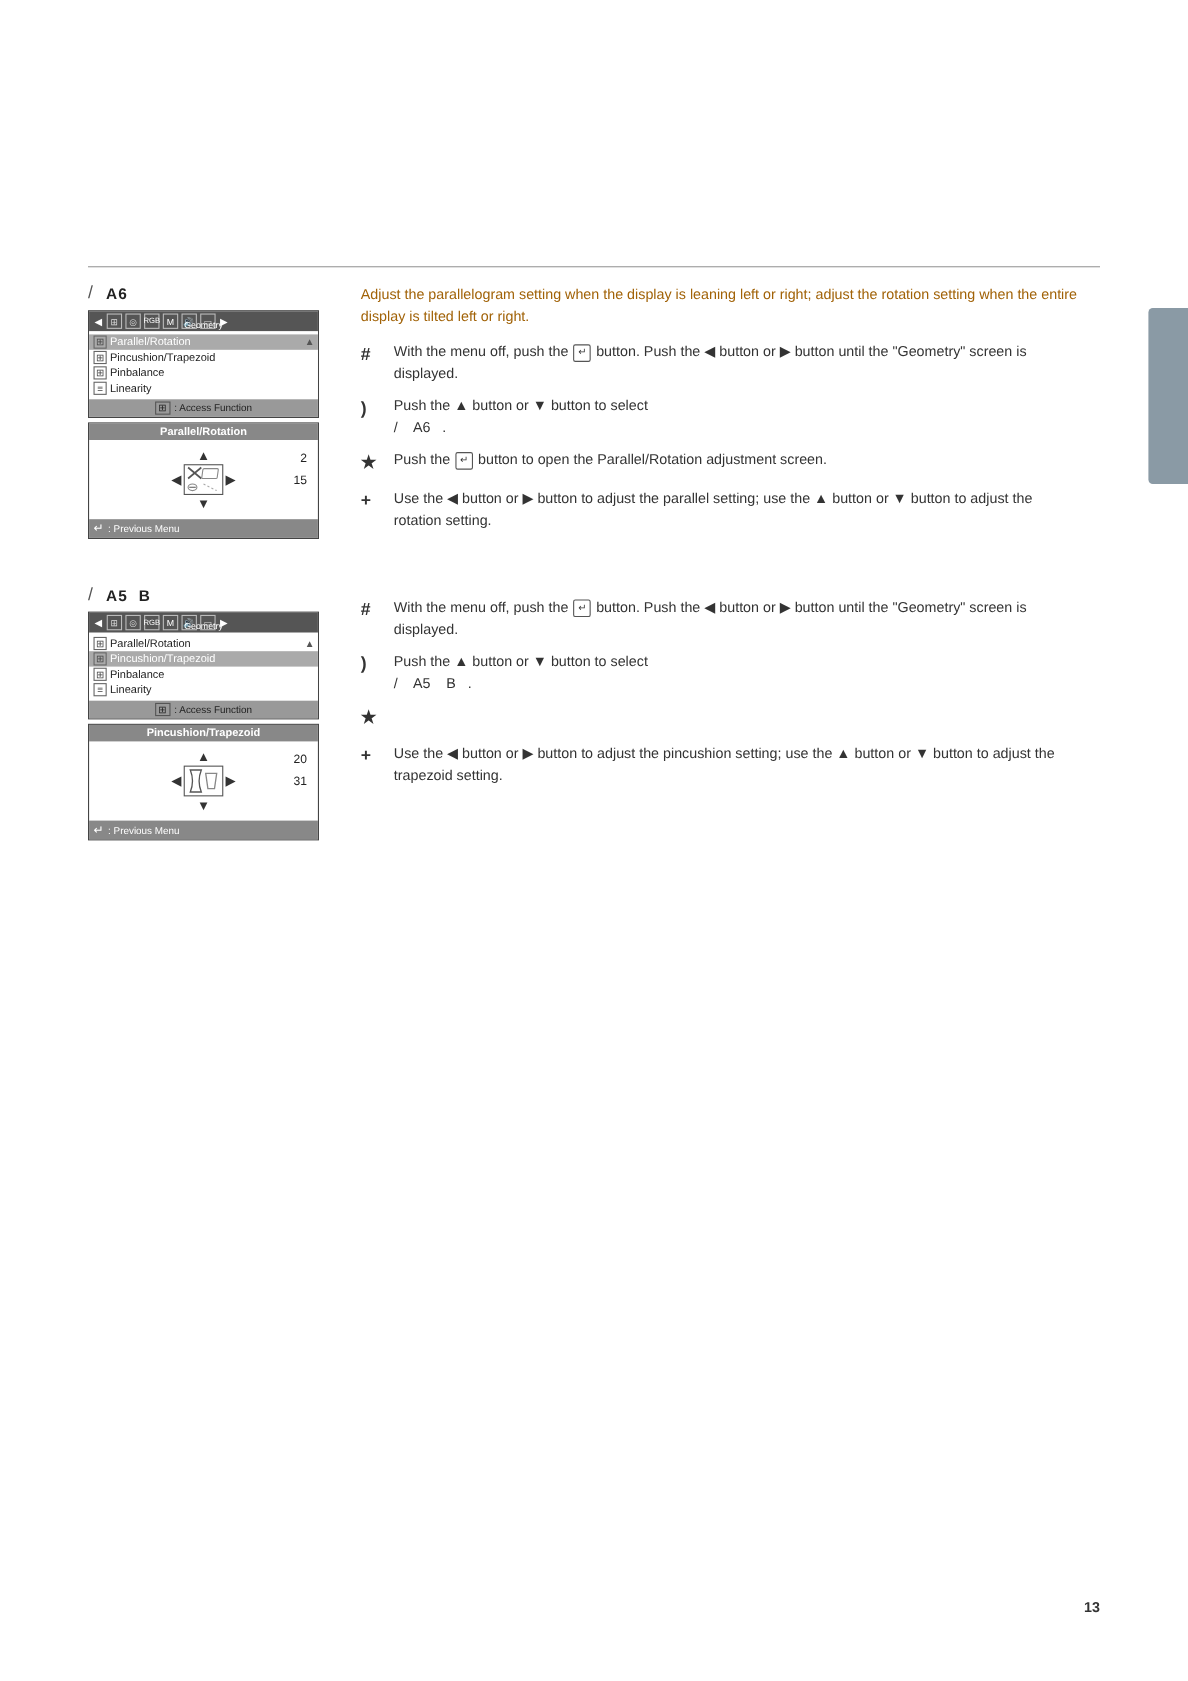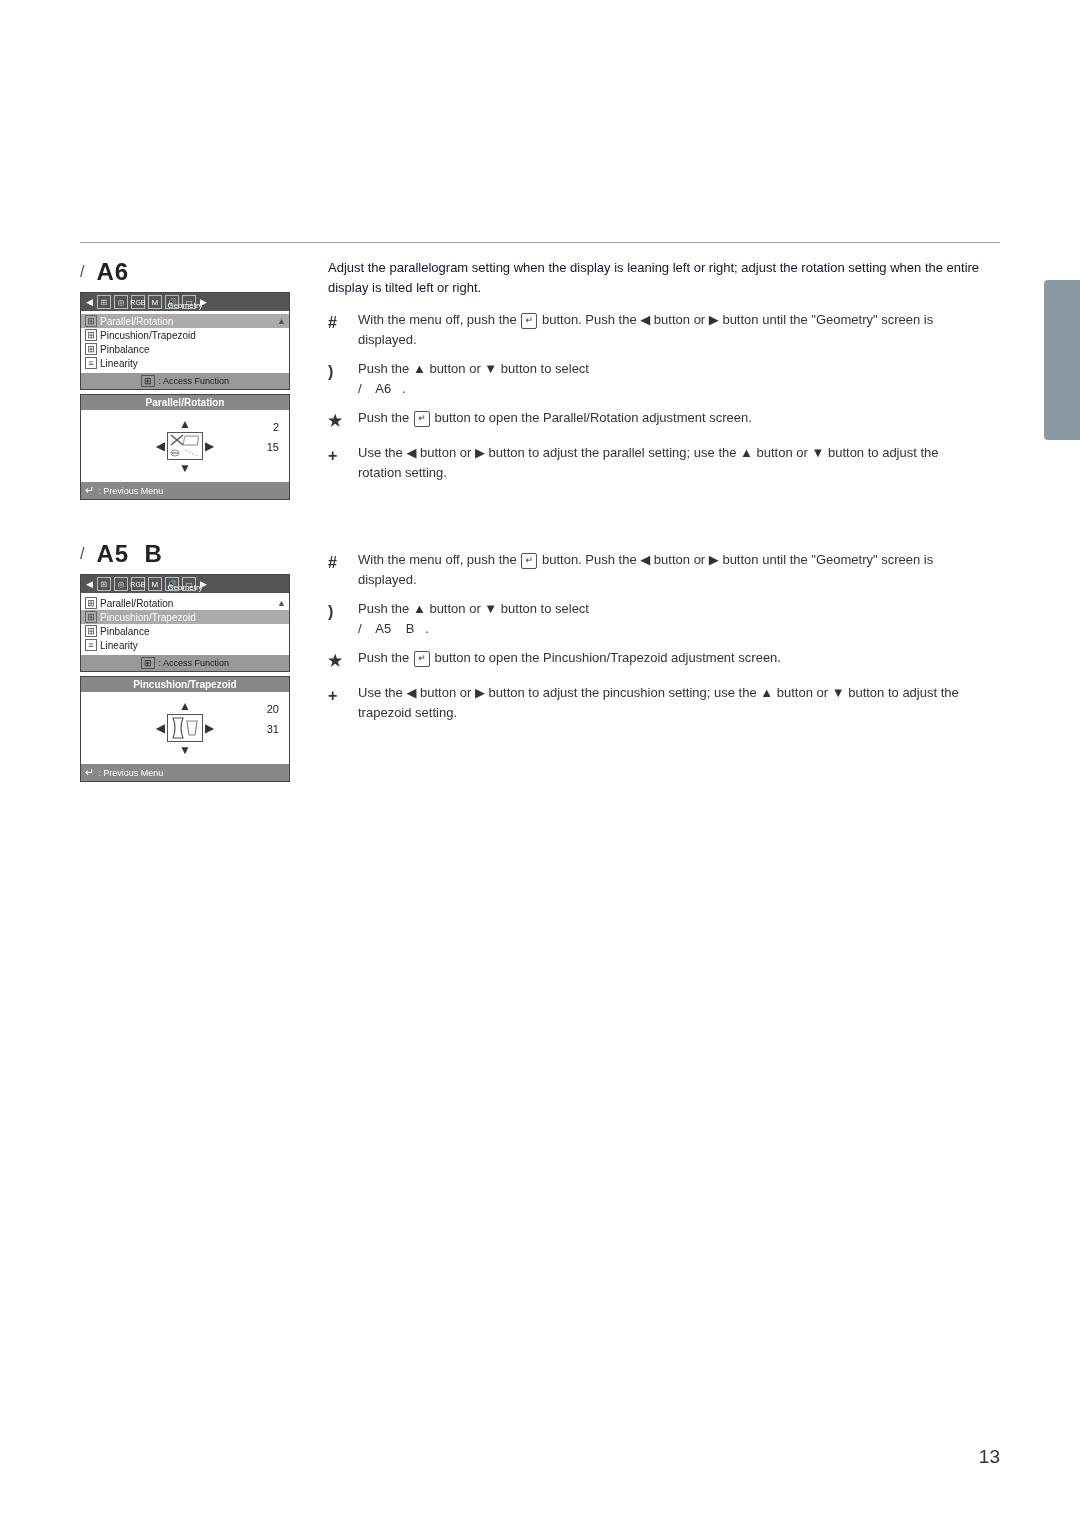--- a/index.html
+++ b/index.html
@@ -20,22 +20,23 @@
       width: 36px;
       height: 160px;
       background: #8a9aa5;
       border-radius: 4px 0 0 4px;
     }
 
     .page-number {
       position: absolute;
       bottom: 60px;
       right: 80px;
-      font-size: 19px;
-      color: #333;
+      font-size: 13px;
+      color: #333;
+      font-weight: bold;
     }
 
     .top-line {
       position: absolute;
       top: 242px;
       left: 80px;
       right: 80px;
       height: 1px;
       background: #999;
     }
@@ -76,21 +77,21 @@
       font-weight: normal;
       color: #222;
     }
 
     .section-title .slash {
       font-size: 16px;
       color: #555;
     }
 
     .section-title .title-text {
-      font-size: 24px;
+      font-size: 14px;
       font-weight: bold;
       letter-spacing: 1px;
     }
 
     
     .menu-box {
       border: 1.5px solid #444;
       background: #fff;
       width: 210px;
       margin-bottom: 4px;
@@ -302,21 +303,21 @@
       border-radius: 2px;
       font-size: 9px;
       color: #333;
       vertical-align: middle;
       margin: 0 1px;
     }
 
     .desc-text {
       font-size: 13px;
       line-height: 1.55;
-      color: #0f172a;
+      color: #a16207;
       margin-bottom: 12px;
     }
   </style>
 </head>
 <body>
 
 <div class="page-tab"></div>
 
 <div class="top-line"></div>
 
@@ -533,23 +534,20 @@
 
         <div class="step">
           <span class="step-icon">)</span>
           <span class="step-text">
             Push the ▲ button or ▼ button to select <br>/ &nbsp;&nbsp; A5 &nbsp;&nbsp; B &nbsp;&nbsp;.
           </span>
         </div>
 
         <div class="step">
           <span class="step-icon">★</span>
-          <span class="step-text">
-            Push the <span class="inline-btn">↵</span> button to open the Pincushion/Trapezoid adjustment screen.
-          </span>
         </div>
 
         <div class="step">
           <span class="step-icon">+</span>
           <span class="step-text">
             Use the ◀ button or ▶ button to adjust the pincushion setting; use the ▲ button or ▼ button to adjust the trapezoid setting.
           </span>
         </div>
 
       </div>

